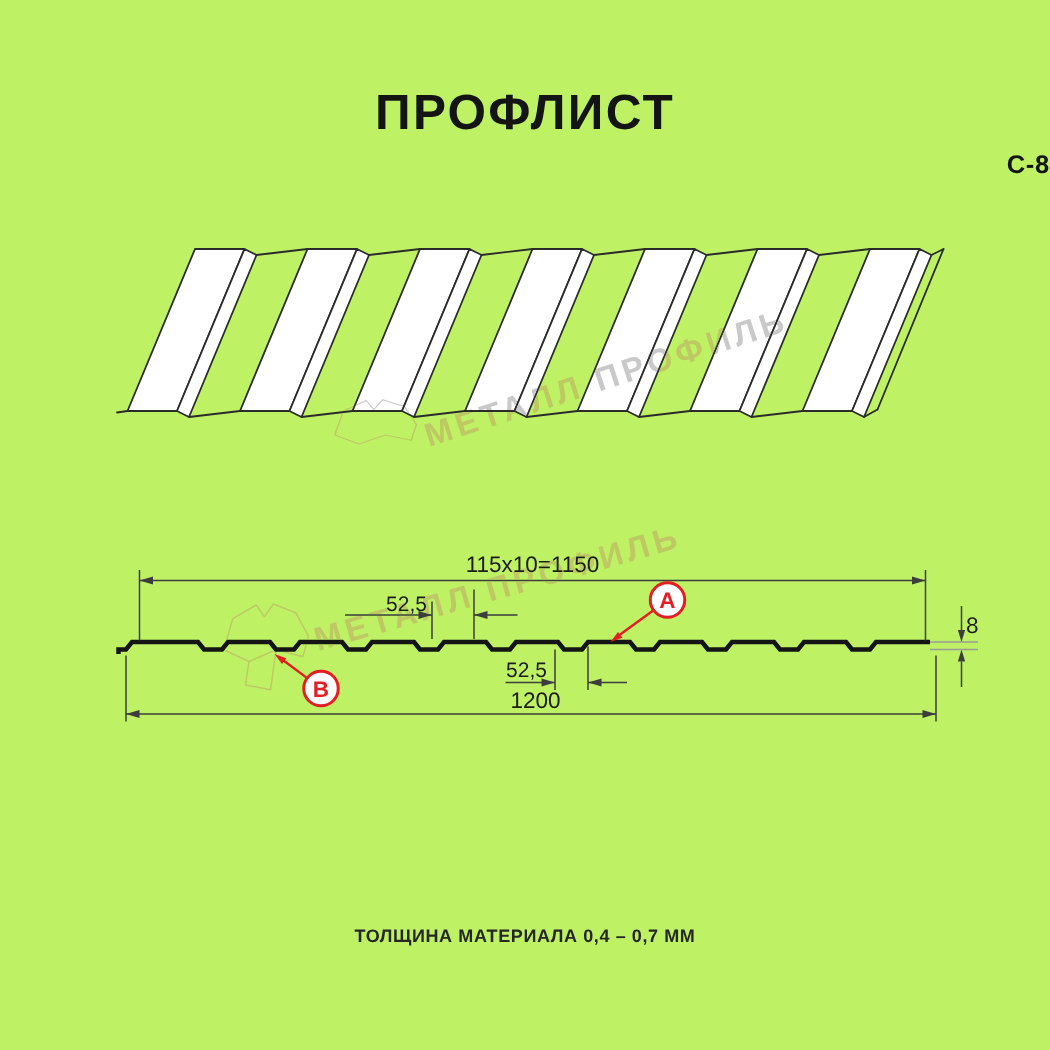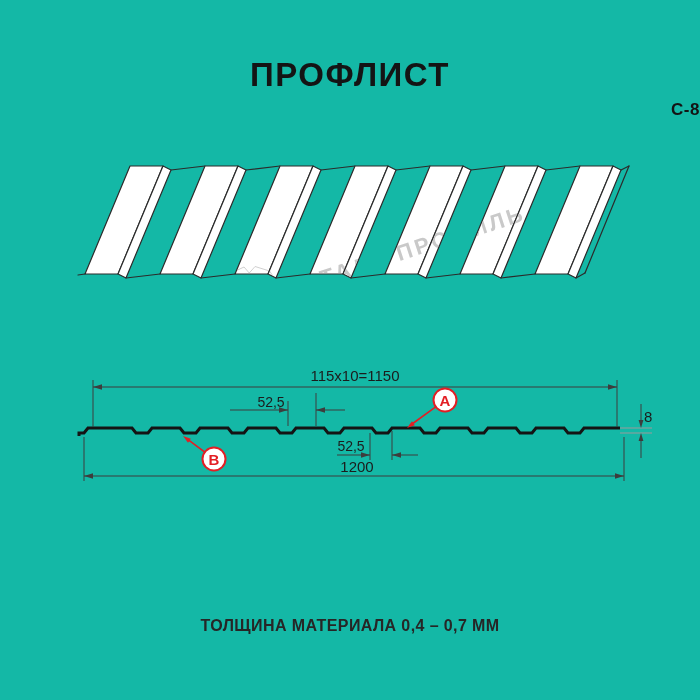--- a/index.html
+++ b/index.html
@@ -1,23 +1,23 @@
 <!DOCTYPE html>
 <html style="--accent: #e31e24; --wm: #c9c9c9;"><head>
 <meta charset="utf-8">
 <style>
   html,body{margin:0;padding:0;background:#ffffff;}
-  .canvas{position:relative;width:700px;height:700px;background:#14b8a6;overflow:hidden;
+  .canvas{position:relative;width:700px;height:700px;background:#bef264;overflow:hidden;
           font-family:"Liberation Sans",sans-serif;}
   .title{position:absolute;top:56px;left:0;right:0;text-align:center;
          font-size:33px;font-weight:800;letter-spacing:1.5px;color:#141414;}
   .subtitle{position:absolute;top:100px;left:0;right:0;text-align:right;
          font-size:17px;font-weight:700;letter-spacing:.5px;color:#141414;}
   .footer{position:absolute;top:617px;left:0;right:0;text-align:center;
-         font-size:16px;font-weight:600;letter-spacing:.4px;color:#262626;}
+         font-size:12px;font-weight:600;letter-spacing:.4px;color:#262626;}
   svg.draw{position:absolute;left:0;top:0;}
   .f3{fill:#ffffff;stroke:#2b2b2b;stroke-width:1.2;stroke-linejoin:round;}
   .l3{stroke:#2b2b2b;stroke-width:1.2;fill:none;stroke-linecap:round;}
   .prof{stroke:#141414;stroke-width:3;fill:none;stroke-linejoin:miter;}
   .ref{stroke:#9a9a9a;stroke-width:1;fill:none;}
   .dim{stroke:#3d3d3d;stroke-width:1;fill:none;}
   .dimf{fill:#3d3d3d;stroke:none;}
   .dt{font-family:"Liberation Sans",sans-serif;font-size:15px;fill:#1c1c1c;}
   .dt-s{font-family:"Liberation Sans",sans-serif;font-size:14px;fill:#1c1c1c;}
   .red-c{fill:#fff;stroke:var(--accent,#e31e24);stroke-width:2;}

